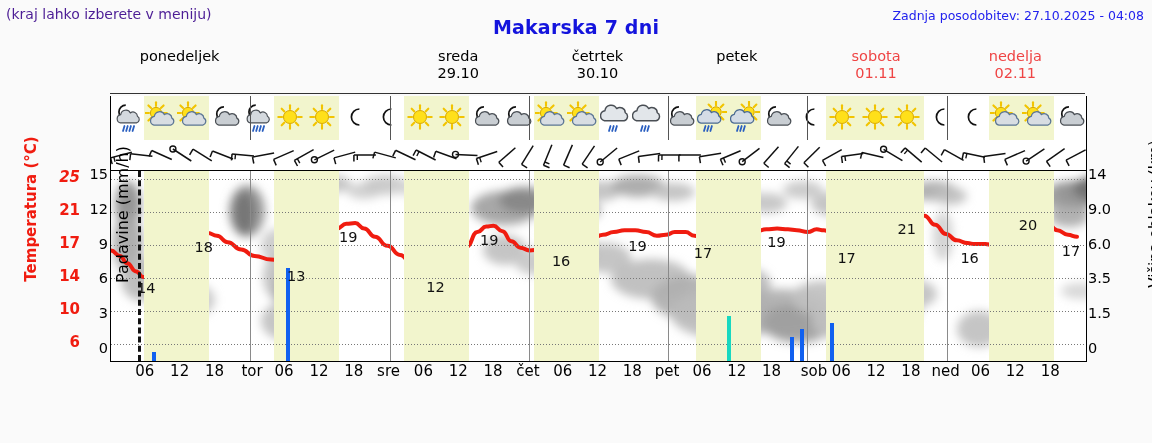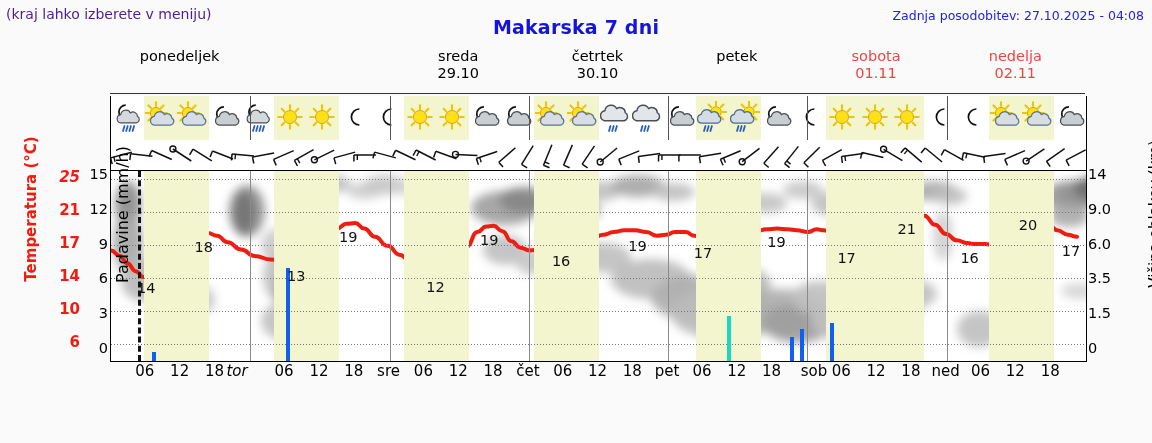--- a/index.html
+++ b/index.html
@@ -704,21 +704,21 @@
     <div class="cloudTick" style="top: 106.4px;">3.5</div>
     <div class="cloudTick" style="top: 141.2px;">1.5</div>
     <div class="cloudTick" style="top: 176px;">0</div>
   </div>
 <div class="abs" id="cloudtitle">Višina oblakov (km)</div>
 
 <div class="abs" id="xrow">
     <div class="xtick" style="left: 34.8214px;">06</div>
     <div class="xtick" style="left: 69.6429px;">12</div>
     <div class="xtick" style="left: 104.464px;">18</div>
-    <div class="xtick" style="left: 127px; font-style: italic;">tor</div>
+    <div class="xtick" style="left: 142px;">tor</div>
     <div class="xtick" style="left: 174.107px;">06</div>
     <div class="xtick" style="left: 208.929px;">12</div>
     <div class="xtick" style="left: 243.75px;">18</div>
     <div class="xtick" style="left: 278.571px;">sre</div>
     <div class="xtick" style="left: 313.393px;">06</div>
     <div class="xtick" style="left: 348.214px;">12</div>
     <div class="xtick" style="left: 383.036px;">18</div>
     <div class="xtick" style="left: 417.857px;">čet</div>
     <div class="xtick" style="left: 452.679px;">06</div>
     <div class="xtick" style="left: 487.5px;">12</div>

